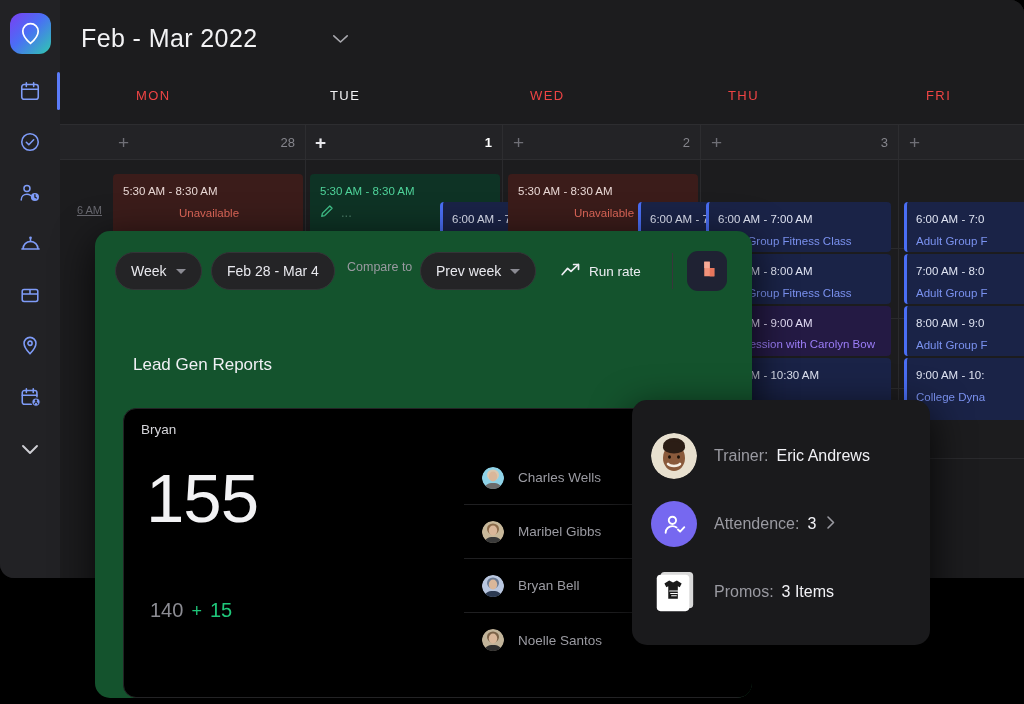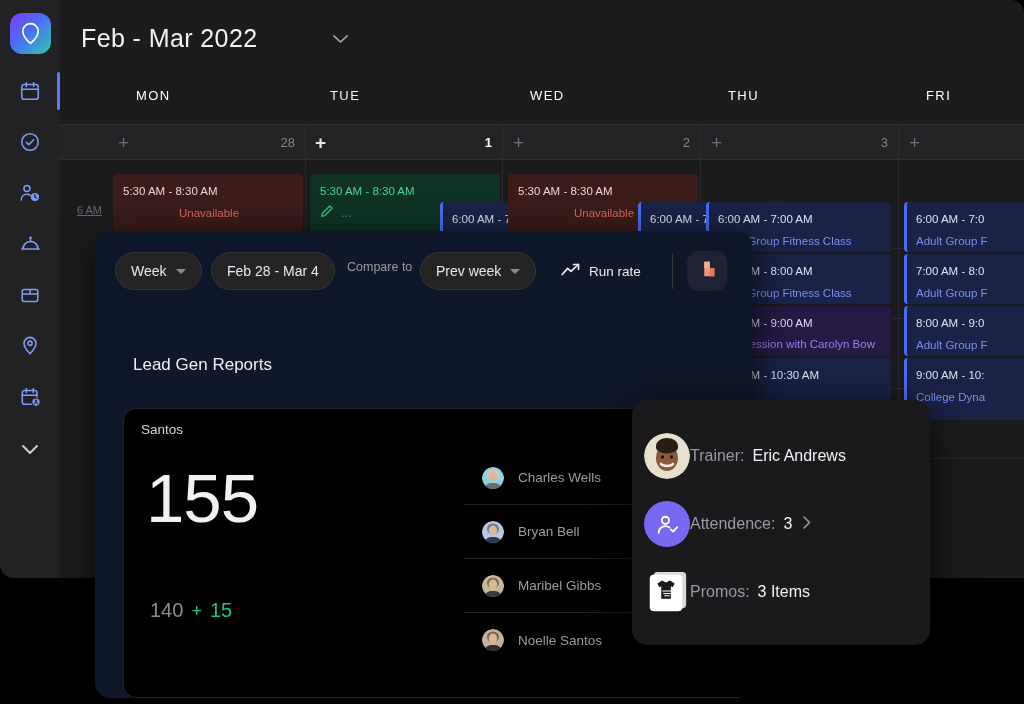--- a/index.html
+++ b/index.html
@@ -62,21 +62,21 @@
     position: absolute; left: 21px; top: 24px;
     font-size: 25px; color: #f2f2f4; letter-spacing: .4px; font-weight: 400;
   }
   #cal-title-caret { position: absolute; left: 272px; top: 30px; }
 
   #day-names {
     position: absolute; left: 0; top: 88px; width: 964px; height: 36px;
   }
   .day-name {
     position: absolute; top: 0;
-    font-size: 13px; letter-spacing: 1.4px; color: #ffffff;
+    font-size: 13px; letter-spacing: 1.4px; color: #ef4444;
   }
   .day-name.cur { color: #f2f2f4; }
 
   #grid-head {
     position: absolute; left: 0; top: 124px; width: 964px; height: 36px;
     border-top: 1px solid #2d2d30; border-bottom: 1px solid #2d2d30;
     background: #232326;
   }
   .dh-cell {
     position: absolute; top: 0; height: 34px;
@@ -119,21 +119,21 @@
   .ev.purple { background: #241a44; border-left: 3px solid #7b5cf5; padding-left: 9px; }
   .ev.purple .t { color: #e2dcf5; }
   .ev.purple .n { color: #9b7df8; }
   .ev-row { display:flex; align-items:center; gap:7px; margin-top: 4px; }
   .ev-avatar { width: 17px; height: 17px; border-radius: 50%; flex:0 0 auto; overflow:hidden; }
 
   
   #reports-panel {
     position: absolute; left: 95px; top: 231px;
     width: 657px; height: 467px;
-    background: #0f172a;
+    background: #14532d;
     border-radius: 15px;
     box-shadow: 0 10px 40px rgba(0,0,0,.75);
     overflow: hidden;
   }
   #rp-toolbar { position: absolute; left: 0; top: 0; width: 657px; height: 80px; }
   .pill {
     position: absolute; height: 38px;
     background: #242426; border: 1px solid #343437; border-radius: 19px;
     display: flex; align-items: center; gap: 9px;
     padding: 0 15px;
@@ -172,21 +172,21 @@
   .lead-name { font-size: 13.5px; color:#9b9ba2; white-space: nowrap; }
 
   
   #detail-popup {
     position: absolute; left: 632px; top: 400px;
     width: 298px; height: 245px;
     background: #1a1a1c; border-radius: 15px;
     box-shadow: 0 12px 40px rgba(0,0,0,.8);
     padding: 22px 0 0 0;
   }
-  .dp-row { display:flex; align-items:center; height: 68px; padding-left: 12px; }
+  .dp-row { display:flex; align-items:center; gap: 17px; height: 68px; padding-left: 19px; }
   .dp-ico { width: 46px; height: 46px; border-radius: 50%; flex:0 0 auto; overflow:hidden; display:flex; align-items:center; justify-content:center; }
   .dp-ico.attend { background: #7668f0; }
   .dp-ico.promo { border-radius: 8px; background: transparent; position: relative; }
   .dp-lbl { font-size: 16px; color:#9a9aa1; }
   .dp-val { font-size: 16px; color:#f2f2f6; margin-left: 8px; }
   .dp-chev { margin-left: 10px; }
 </style>
 </head>
 <body>
 
@@ -411,54 +411,54 @@
           <path d="M9 4h6v7H9z" fill="#f7ab97"></path>
           <path d="M15 11h5v9h-5z" fill="#e8765c"></path>
         </svg>
       </span>
     </div>
   </div>
 
   <div id="rp-title">Lead Gen Reports</div>
 
   <div id="leads-card">
-    <div id="leads-label">Santos</div>
+    <div id="leads-label">Bryan</div>
     <div id="leads-big">155</div>
     <div id="leads-sub">
       <span>140</span>
       <span class="plus">+</span>
       <span class="delta">15</span>
     </div>
     <div id="leads-list">
         <div class="lead-row">
           <span class="lead-av"><svg width="22" height="22" viewBox="0 0 22 22">
               <circle cx="11" cy="11" r="11" fill="#8fd3e8"></circle>
               <ellipse cx="11" cy="8" rx="6" ry="5.5" fill="#d8c8b0"></ellipse>
               <ellipse cx="11" cy="9.5" rx="4.2" ry="5" fill="#dab79a"></ellipse>
               <path d="M2 22c1-4.2 4-6 9-6s8 1.8 9 6z" fill="#6b6b6b"></path>
             </svg></span>
           <span class="lead-name">Charles Wells</span>
         </div>
         <div class="lead-row">
           <span class="lead-av"><svg width="22" height="22" viewBox="0 0 22 22">
+              <circle cx="11" cy="11" r="11" fill="#c8b89a"></circle>
+              <ellipse cx="11" cy="8" rx="6" ry="5.5" fill="#8a6a4a"></ellipse>
+              <ellipse cx="11" cy="9.5" rx="4.2" ry="5" fill="#dab79a"></ellipse>
+              <path d="M2 22c1-4.2 4-6 9-6s8 1.8 9 6z" fill="#3a3a3a"></path>
+            </svg></span>
+          <span class="lead-name">Maribel Gibbs</span>
+        </div>
+        <div class="lead-row">
+          <span class="lead-av"><svg width="22" height="22" viewBox="0 0 22 22">
               <circle cx="11" cy="11" r="11" fill="#b9c7e0"></circle>
               <ellipse cx="11" cy="8" rx="6" ry="5.5" fill="#6a7a92"></ellipse>
               <ellipse cx="11" cy="9.5" rx="4.2" ry="5" fill="#dab79a"></ellipse>
               <path d="M2 22c1-4.2 4-6 9-6s8 1.8 9 6z" fill="#2c3a52"></path>
             </svg></span>
           <span class="lead-name">Bryan Bell</span>
-        </div>
-        <div class="lead-row">
-          <span class="lead-av"><svg width="22" height="22" viewBox="0 0 22 22">
-              <circle cx="11" cy="11" r="11" fill="#c8b89a"></circle>
-              <ellipse cx="11" cy="8" rx="6" ry="5.5" fill="#8a6a4a"></ellipse>
-              <ellipse cx="11" cy="9.5" rx="4.2" ry="5" fill="#dab79a"></ellipse>
-              <path d="M2 22c1-4.2 4-6 9-6s8 1.8 9 6z" fill="#3a3a3a"></path>
-            </svg></span>
-          <span class="lead-name">Maribel Gibbs</span>
         </div>
         <div class="lead-row">
           <span class="lead-av"><svg width="22" height="22" viewBox="0 0 22 22">
               <circle cx="11" cy="11" r="11" fill="#c2b49a"></circle>
               <ellipse cx="11" cy="8" rx="6" ry="5.5" fill="#7a6248"></ellipse>
               <ellipse cx="11" cy="9.5" rx="4.2" ry="5" fill="#dab79a"></ellipse>
               <path d="M2 22c1-4.2 4-6 9-6s8 1.8 9 6z" fill="#2e2e2e"></path>
             </svg></span>
           <span class="lead-name">Noelle Santos</span>
         </div>

